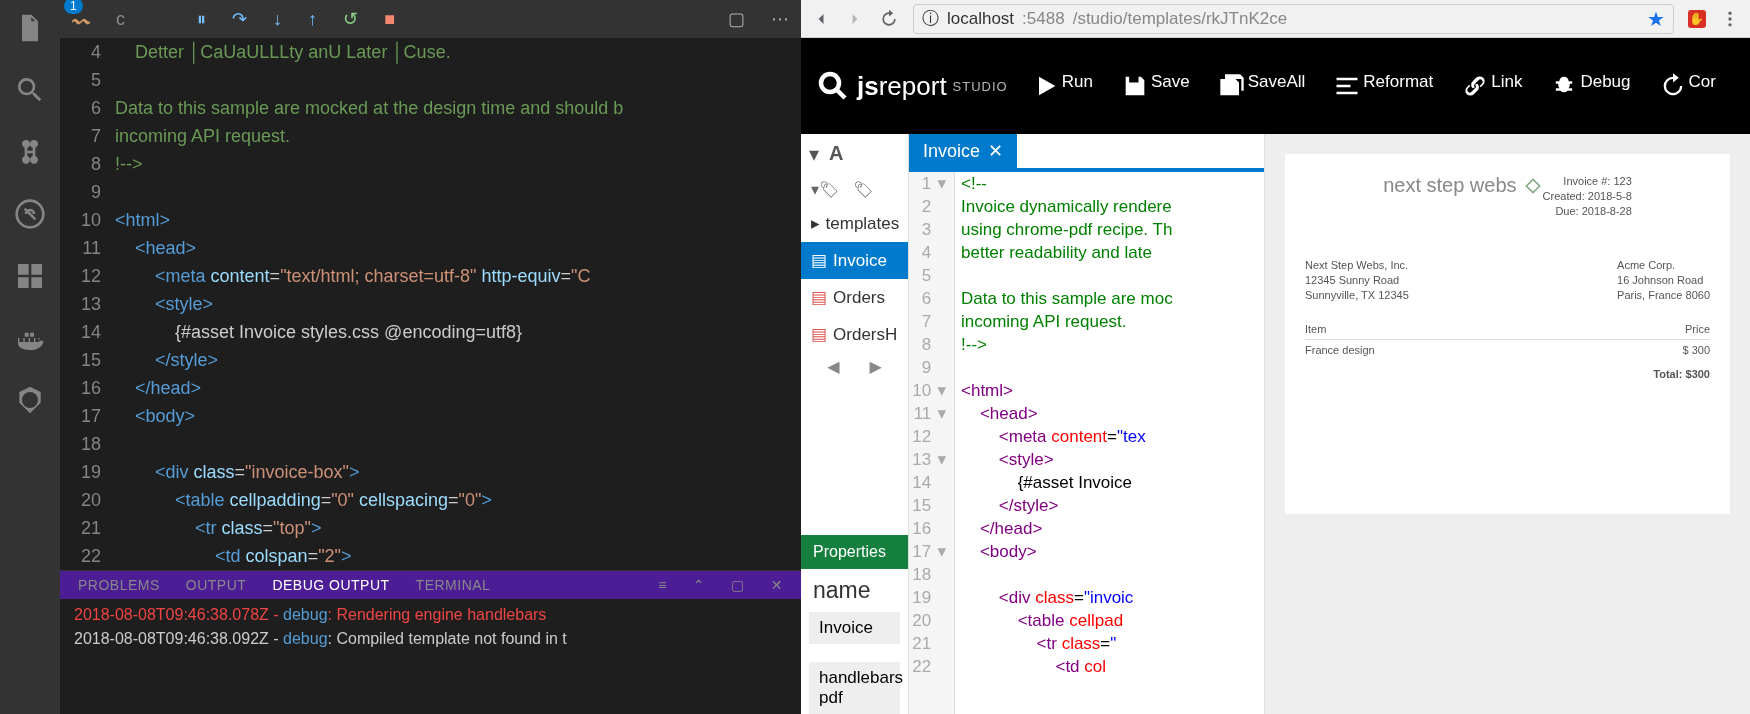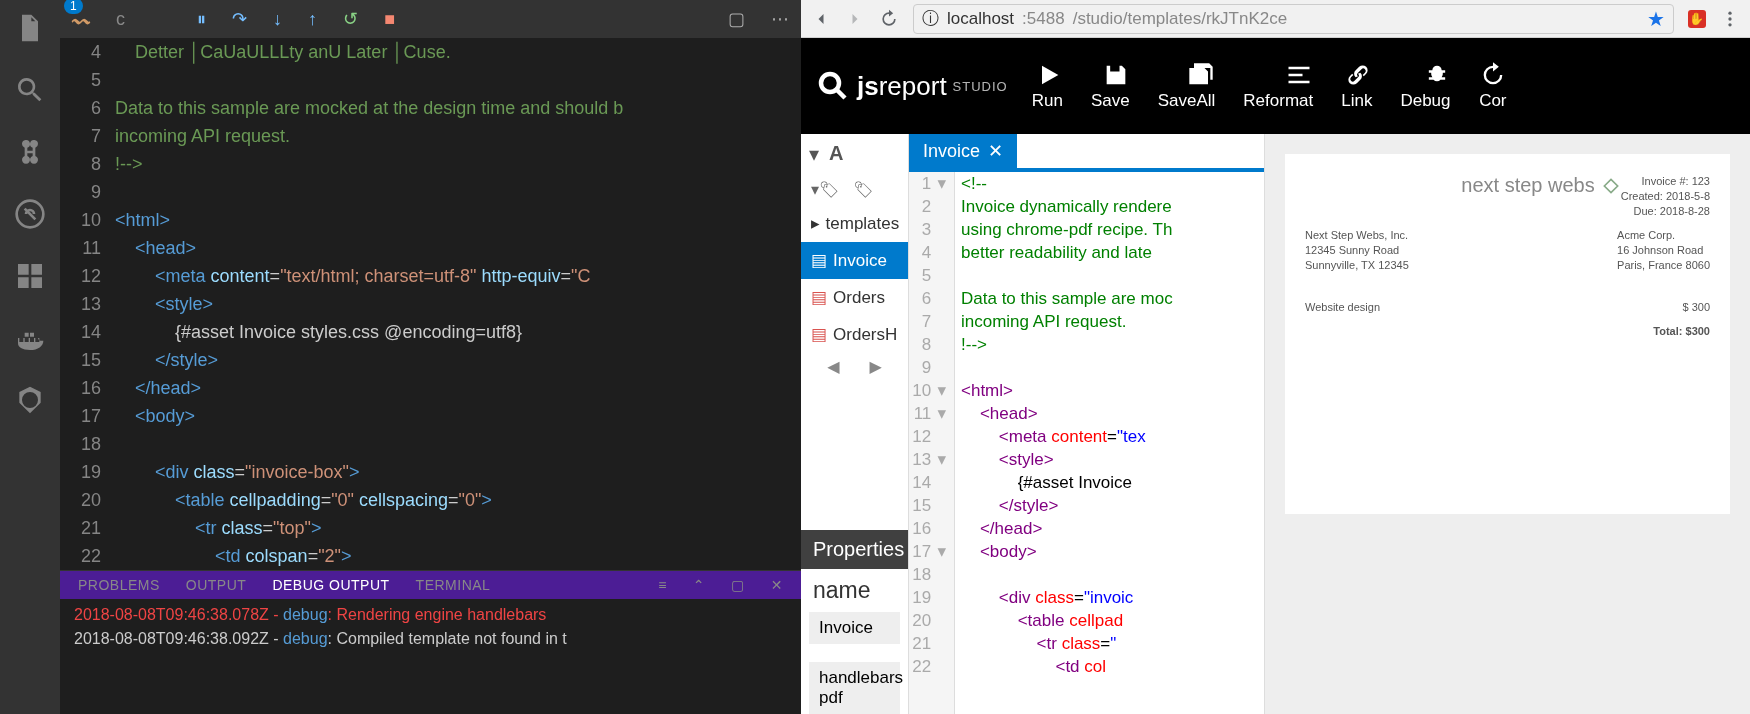--- a/index.html
+++ b/index.html
@@ -33,54 +33,54 @@
 .chrome-bar svg{width:20px;height:20px;fill:#5f6368}
 .omnibox{flex:1;height:30px;border:1px solid #ccc;border-radius:4px;display:flex;align-items:center;padding:0 8px;font-size:17px;color:#333;gap:8px}
 .omnibox .gray{color:#888}
 .star{color:#1a73e8;font-size:20px}
 .ublock{width:18px;height:18px;background:#d93025;border-radius:3px;display:flex;align-items:center;justify-content:center;color:#fff;font-size:12px}
 
 .jsr-header{height:96px;background:#000000;display:flex;align-items:center;color:#fff;padding:0 14px}
 .jsr-logo{display:flex;align-items:center;gap:6px;font-size:26px}
 .jsr-logo .studio{font-size:13px;opacity:0.7;letter-spacing:1px}
 .jsr-actions{display:flex;margin-left:24px;gap:28px}
-.jsr-action{display:flex;flex-direction:column;align-items:flex-end;font-size:17px;gap:2px}
+.jsr-action{display:flex;flex-direction:row;align-items:flex-start;font-size:17px;gap:2px}
 .jsr-action svg{width:28px;height:28px;fill:#fff}
 
 .jsr-body{flex:1;display:flex;overflow:hidden}
 .jsr-sidebar{width:108px;background:#fff;border-right:1px solid #ddd;display:flex;flex-direction:column}
 .jsr-side-top{display:flex;padding:8px;gap:10px;font-size:20px;color:#555}
 .jsr-side-tags{display:flex;padding:6px 10px;gap:14px;color:#666}
 .jsr-tree{font-size:17px;color:#333}
 .jsr-tree-item{padding:8px 10px;display:flex;align-items:center;gap:6px}
 .jsr-tree-item.active{background:#007acc;color:#fff}
 .jsr-properties{margin-top:auto}
-.jsr-prop-head{background:#404040;color:#fff;padding:8px 12px;font-size:20px}
+.jsr-prop-head{background:#15803d;color:#fff;padding:8px 12px;font-size:16px}
 .jsr-prop-field{padding:8px 12px;font-size:23px;color:#333}
 .jsr-prop-input{background:#eee;padding:6px 10px;margin:0 8px;font-size:17px}
 
 .jsr-editor{width:356px;display:flex;flex-direction:column;border-right:1px solid #ddd}
 .jsr-tab{background:#fff;display:flex}
 .jsr-tab-item{background:#007acc;color:#fff;padding:6px 14px;font-size:18px;display:flex;align-items:center;gap:8px}
 .jsr-tab-border{height:4px;background:#007acc}
 .jsr-code{flex:1;display:flex;font-family:Consolas,monospace;font-size:17px;overflow:hidden}
 .jsr-gutter{width:46px;background:#f5f5f5;color:#aaa;text-align:right;padding-right:8px;line-height:23px;border-right:1px solid #ddd}
 .jsr-gutter .fold{color:#aaa;display:inline-block;width:10px}
 .jsr-lines{flex:1;line-height:23px;white-space:pre;padding-left:6px}
 .jsr-lines .cm{color:#008000}
 .jsr-lines .tag{color:#800080}
 .jsr-lines .attr{color:#ff0000}
 .jsr-lines .str{color:#0000ff}
 
 .preview{flex:1;background:#eee;padding:20px;overflow:hidden}
 .invoice{background:#fff;padding:20px;font-size:11px;color:#555;height:360px}
-.invoice-head{display:flex;justify-content:flex-end;align-items:flex-start;margin-bottom:9px}
+.invoice-head{display:flex;justify-content:center;align-items:flex-start;margin-bottom:39px}
 .invoice-logo{font-size:20px;color:#888;display:flex;align-items:center;gap:6px}
 .invoice-right{text-align:right;line-height:15px}
-.invoice-addr{display:flex;justify-content:space-between;margin-bottom:24px;line-height:15px}
+.invoice-addr{display:flex;justify-content:space-between;margin-bottom:16px;line-height:15px}
 .invoice-addr .r{}
 .invoice-table{width:100%;border-collapse:collapse}
 .invoice-table th{text-align:left;border-bottom:1px solid #ddd;padding:4px 0;font-weight:normal}
 .invoice-table th.r,.invoice-table td.r{text-align:right}
 .invoice-table td{padding:4px 0}
 .invoice-total{text-align:right;margin-top:8px}
 </style>
 </head>
 <body>
 
@@ -349,22 +349,26 @@
               <div>Sunnyville, TX 12345</div>
           </div>
           <div class="r">
             <div>Acme Corp.</div>
               <div>16 Johnson Road</div>
               <div>Paris, France 8060</div>
           </div>
         </div>
         <table class="invoice-table">
           <tbody>
+              <tr>
+                <th>Item</th>
+                <th class="r">Price</th>
+              </tr>
           <tr>
-                <td>Website design</td>
+                <td>France design</td>
                 <td class="r">$ 300</td>
               </tr>
         </tbody>
           </table>
         <div class="invoice-total"><b><span>Total:</span> <span>$300</span></b></div>
       </div>
     </div>
   </div>
 </div>
 

